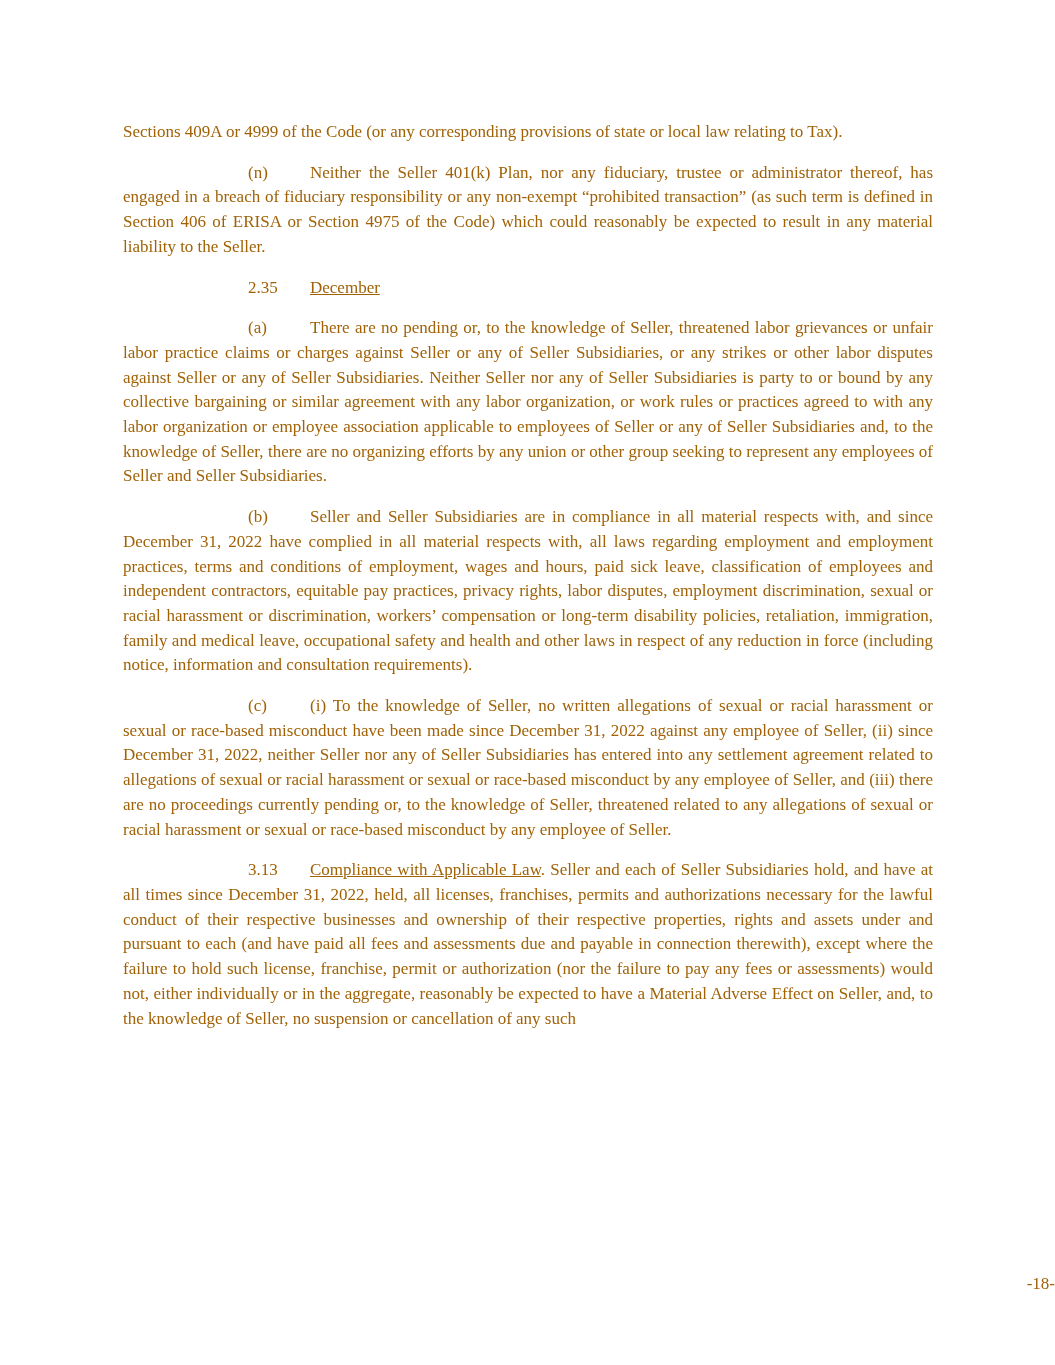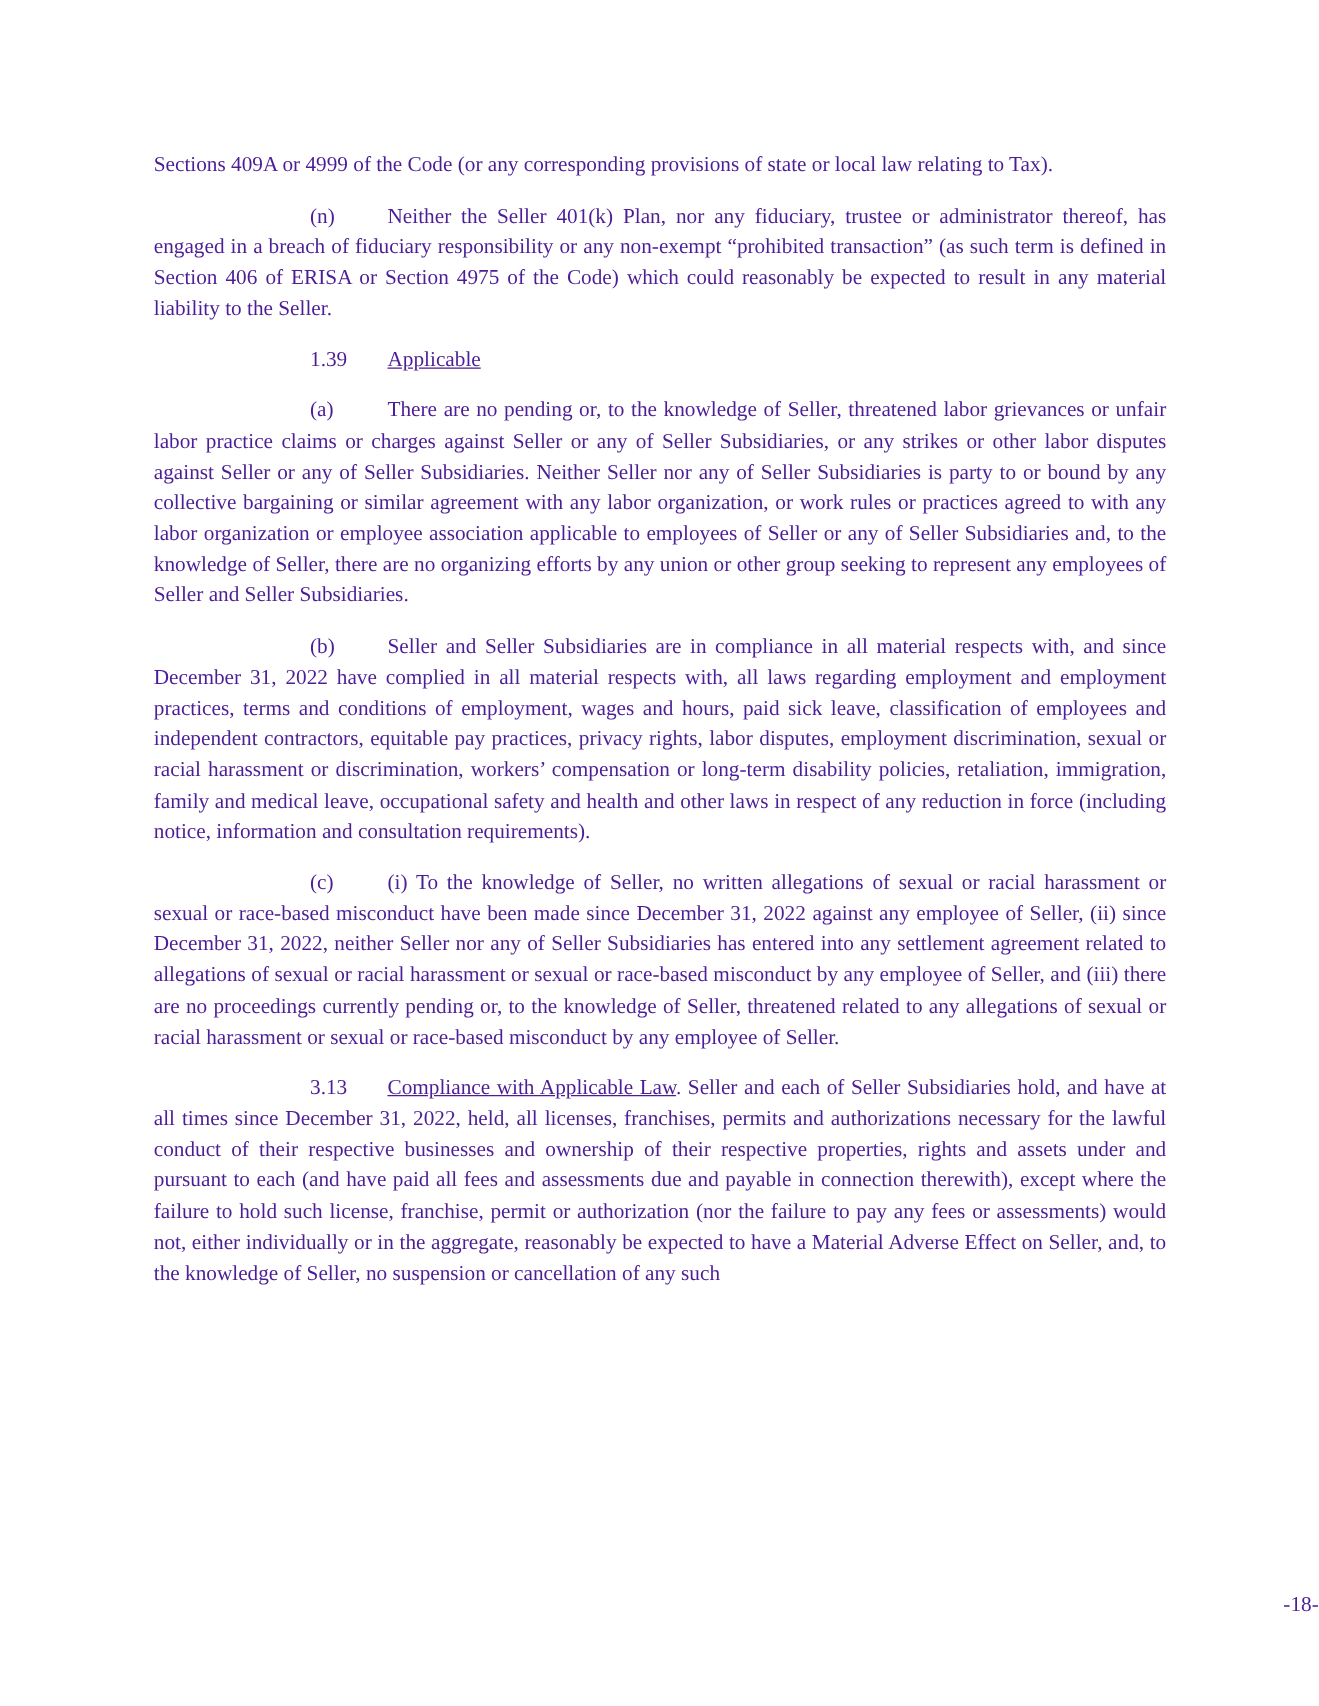--- a/index.html
+++ b/index.html
@@ -9,21 +9,21 @@
     background: #ffffff;
   }
   .page {
     position: relative;
     width: 1055px;
     height: 1365px;
     background: #ffffff;
     font-family: "Liberation Serif", "DejaVu Serif", serif;
     font-size: 17px;
     line-height: 24.7px;
-    color: #4c1d95;
+    color: #a16207;
     overflow: hidden;
   }
   .content {
     position: absolute;
     top: 120px;
     left: 123px;
     width: 810px;
   }
   p.para {
     margin: 0 0 16px 0;
@@ -56,21 +56,21 @@
 <body>
 
 <div class="page">
   <div class="content">
 
     <p class="para"><span>Sections 409A or 4999 of the Code (or any corresponding provisions of state or local law relating to Tax).</span></p>
 
 
     <p class="para"><span class="tab"></span><span class="label">(n)</span><span>Neither the Seller 401(k) Plan, nor any fiduciary, trustee or administrator thereof, has engaged in a breach of fiduciary responsibility or any non-exempt “prohibited transaction” (as such term is defined in Section 406 of ERISA or Section 4975 of the Code) which could reasonably be expected to result in any material liability to the Seller.</span></p>
 
-    <p class="heading"><span class="tab"></span><span class="label">1.39</span><span class="underline">Applicable</span></p>
+    <p class="heading"><span class="tab"></span><span class="label">2.35</span><span class="underline">December</span></p>
 
     <p class="para"><span class="tab"></span><span class="label">(a)</span><span>There are no pending or, to the knowledge of Seller, threatened labor grievances or unfair labor practice claims or charges against Seller or any of Seller Subsidiaries, or any strikes or other labor disputes against Seller or any of Seller Subsidiaries. Neither Seller nor any of Seller Subsidiaries is party to or bound by any collective bargaining or similar agreement with any labor organization, or work rules or practices agreed to with any labor organization or employee association applicable to employees of Seller or any of Seller Subsidiaries and, to the knowledge of Seller, there are no organizing efforts by any union or other group seeking to represent any employees of Seller and Seller Subsidiaries.</span></p>
 
     <p class="para"><span class="tab"></span><span class="label">(b)</span><span>Seller and Seller Subsidiaries are in compliance in all material respects with, and since December 31, 2022 have complied in all material respects with, all laws regarding employment and employment practices, terms and conditions of employment, wages and hours, paid sick leave, classification of employees and independent contractors, equitable pay practices, privacy rights, labor disputes, employment discrimination, sexual or racial harassment or discrimination, workers’ compensation or long-term disability policies, retaliation, immigration, family and medical leave, occupational safety and health and other laws in respect of any reduction in force (including notice, information and consultation requirements).</span></p>
 
     <p class="para"><span class="tab"></span><span class="label">(c)</span><span>(i) To the knowledge of Seller, no written allegations of sexual or racial harassment or sexual or race-based misconduct have been made since December 31, 2022 against any employee of Seller, (ii) since December 31, 2022, neither Seller nor any of Seller Subsidiaries has entered into any settlement agreement related to allegations of sexual or racial harassment or sexual or race-based misconduct by any employee of Seller, and (iii) there are no proceedings currently pending or, to the knowledge of Seller, threatened related to any allegations of sexual or racial harassment or sexual or race-based misconduct by any employee of Seller.</span></p>
 
     <p class="para"><span class="tab"></span><span class="label">3.13</span><span class="underline">Compliance with Applicable Law</span><span>. Seller and each of Seller Subsidiaries hold, and have at all times since December 31, 2022, held, all licenses, franchises, permits and authorizations necessary for the lawful conduct of their respective businesses and ownership of their respective properties, rights and assets under and pursuant to each (and have paid all fees and assessments due and payable in connection therewith), except where the failure to hold such license, franchise, permit or authorization (nor the failure to pay any fees or assessments) would not, either individually or in the aggregate, reasonably be expected to have a Material Adverse Effect on Seller, and, to the knowledge of Seller, no suspension or cancellation of any such</span></p>
 
   </div>

